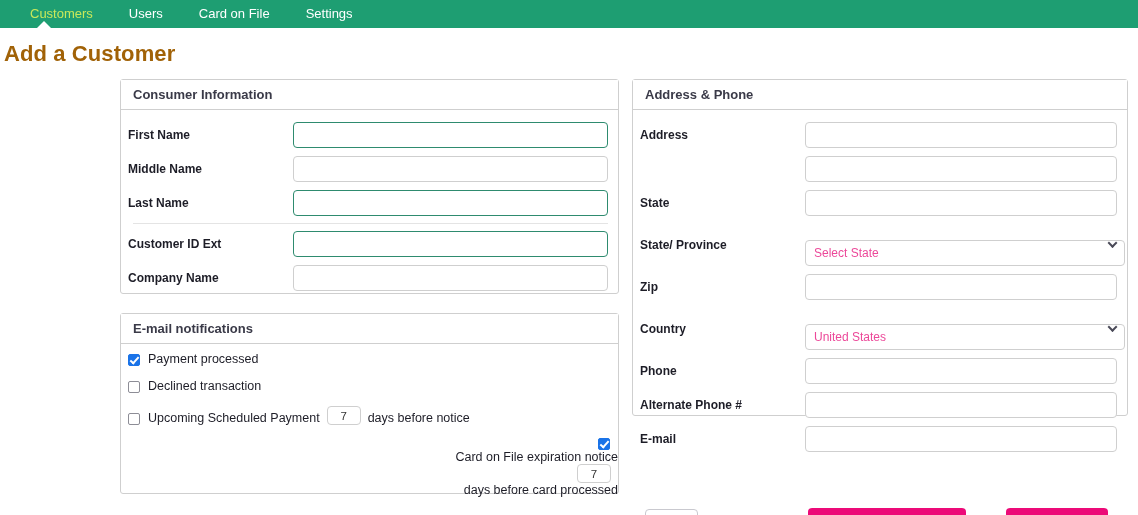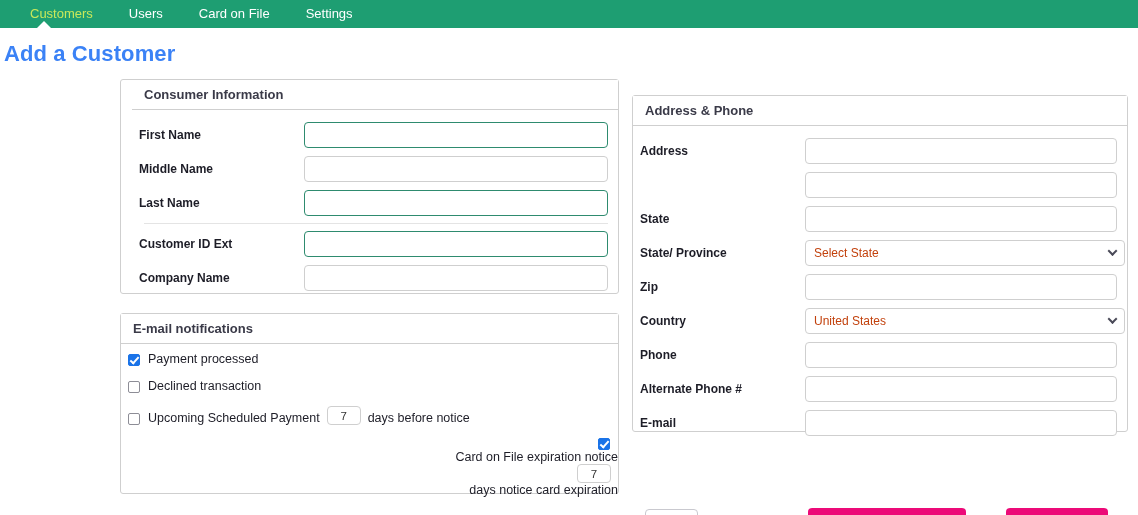--- a/index.html
+++ b/index.html
@@ -38,21 +38,21 @@
     border-left: 7px solid transparent;
     border-right: 7px solid transparent;
     border-bottom: 7px solid #ffffff;
   }
 
   
   .page-title {
     margin: 13px 0 0 4px;
     font-size: 22px;
     font-weight: bold;
-    color: #3b82f6;
+    color: #a16207;
     letter-spacing: 0.1px;
   }
 
   
   .content {
     position: relative;
     margin-top: 12px;
   }
   .panel {
     position: absolute;
@@ -110,21 +110,22 @@
   
   .right-label { width: 165px; }
   .right-input { width: 320px; }
 
   .select-wrap { position: relative; display: inline-block; }
   .select-wrap select {
     -webkit-appearance: none;
     -moz-appearance: none;
     appearance: none;
     padding-right: 24px;
-    color: #c2410c;
+    color: #ec4899;
+    margin-top: 16px;
   }
   .chev {
     position: absolute;
     right: 9px; top: 50%;
     margin-top: -2px;
     width: 7px; height: 7px;
     border-right: 2px solid #4a4a58;
     border-bottom: 2px solid #4a4a58;
     transform: translateY(-50%) rotate(45deg);
     pointer-events: none;
@@ -227,21 +228,21 @@
   <div class="nav-tab">
     <span>Settings</span>
   </div>
   <div class="nav-arrow"></div>
 </div>
 
 <div class="page-title">Add a Customer</div>
 
 <div class="content">
 
-  <div class="panel" style="left:120px; top:0px; width:499px; height:215px;padding-left:11px;">
+  <div class="panel" style="left:120px; top:0px; width:499px; height:215px;">
     <div class="panel-header">Consumer Information</div>
     <div class="panel-body">
 
       <div class="frow">
         <div class="flabel left-label">First Name</div>
         <input class="ctl left-input required" type="text" value="" style="">
       </div>
 
       <div class="frow">
         <div class="flabel left-label">Middle Name</div>
@@ -287,27 +288,27 @@
         <div class="cbox"></div>
         <span>Upcoming Scheduled Payment</span>
         <input class="num-input" type="text" value="7" style="">
         <span>days before notice</span>
       </div>
 
       <div class="chk-row">
         <div class="cbox checked"></div>
         <span>Card on File expiration notice</span>
         <input class="num-input" type="text" value="7" style="">
-        <span>days notice card expiration</span>
+        <span>days before card processed</span>
       </div>
 
     </div>
   </div>
 
-  <div class="panel" style="left:632px; top:16px; width:496px; height:337px;">
+  <div class="panel" style="left:632px; top:0px; width:496px; height:337px;">
     <div class="panel-header">Address &amp; Phone</div>
     <div class="panel-body">
 
       <div class="frow">
         <div class="flabel right-label">Address</div>
         <input class="ctl right-input" type="text" value="" style="">
       </div>
 
       <div class="frow">
         <div class="flabel right-label"></div>

